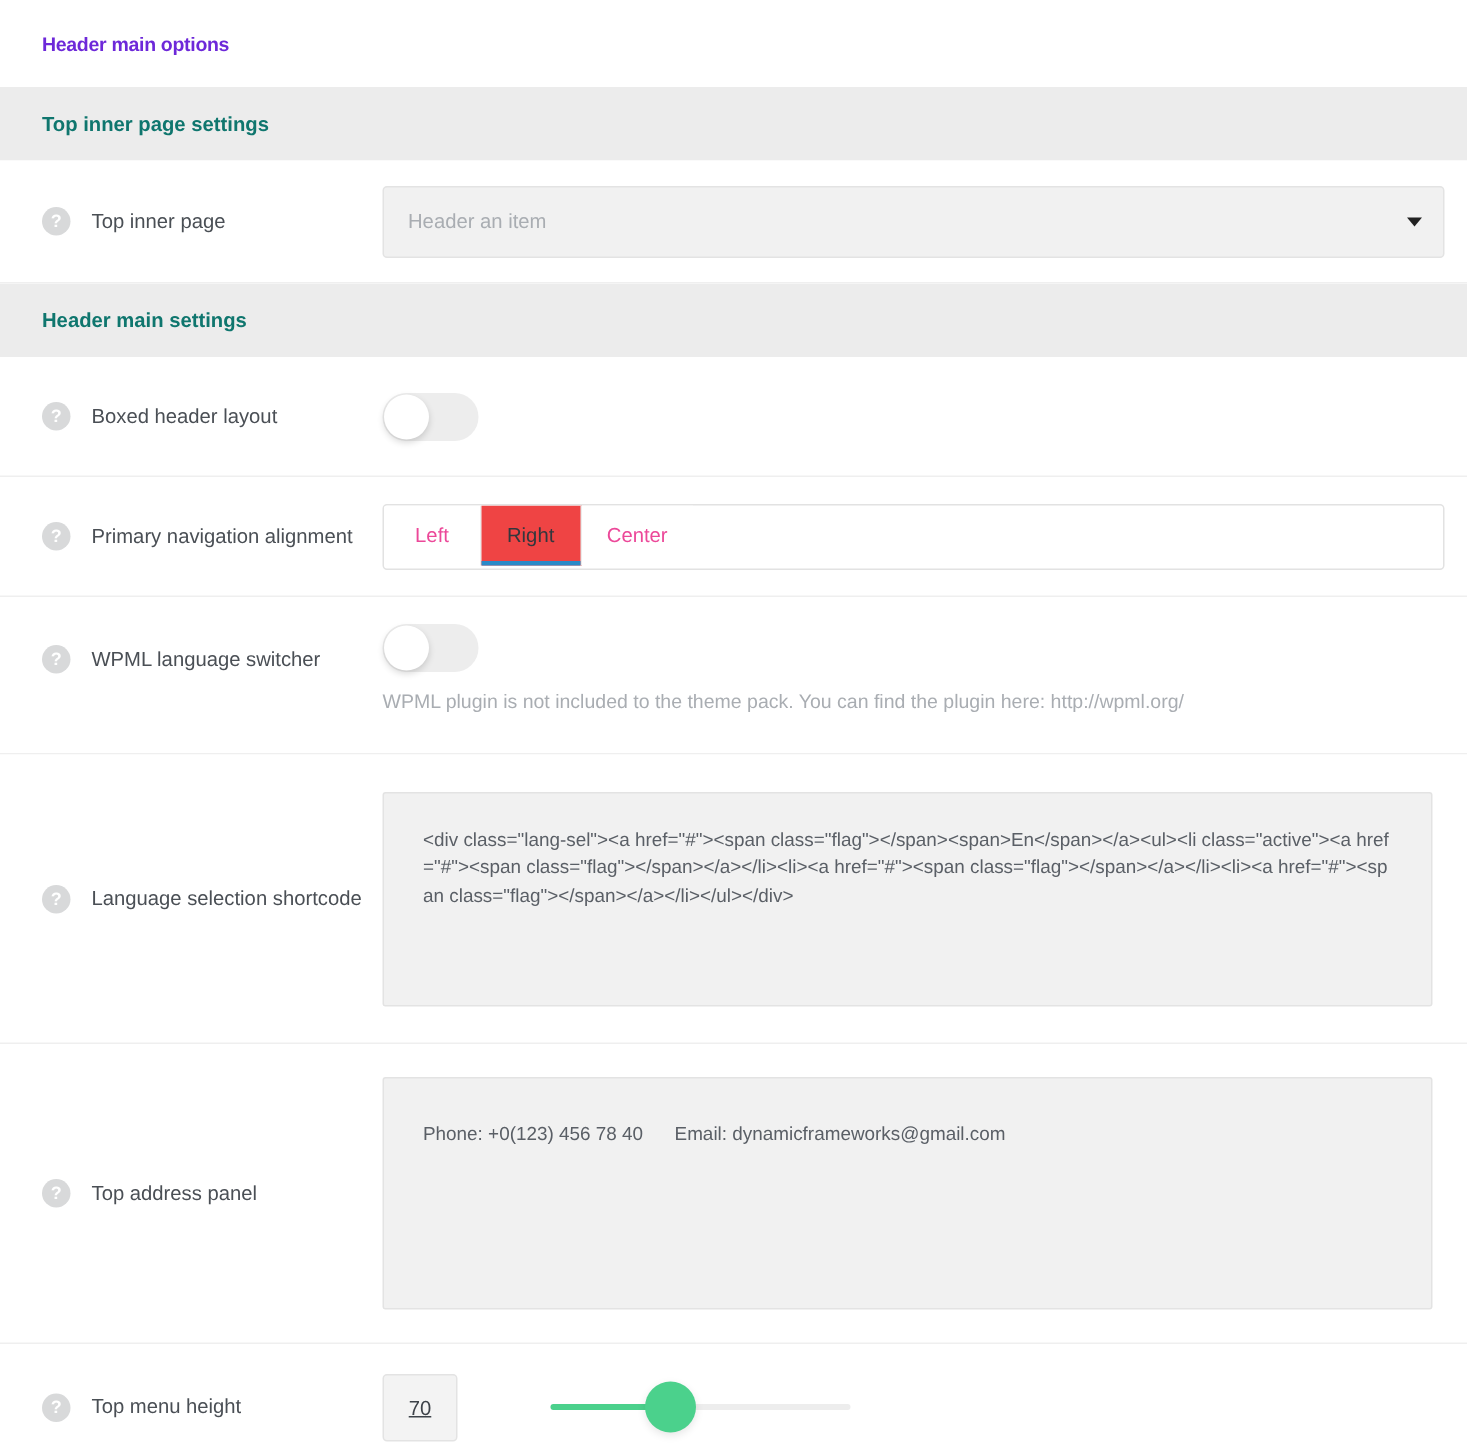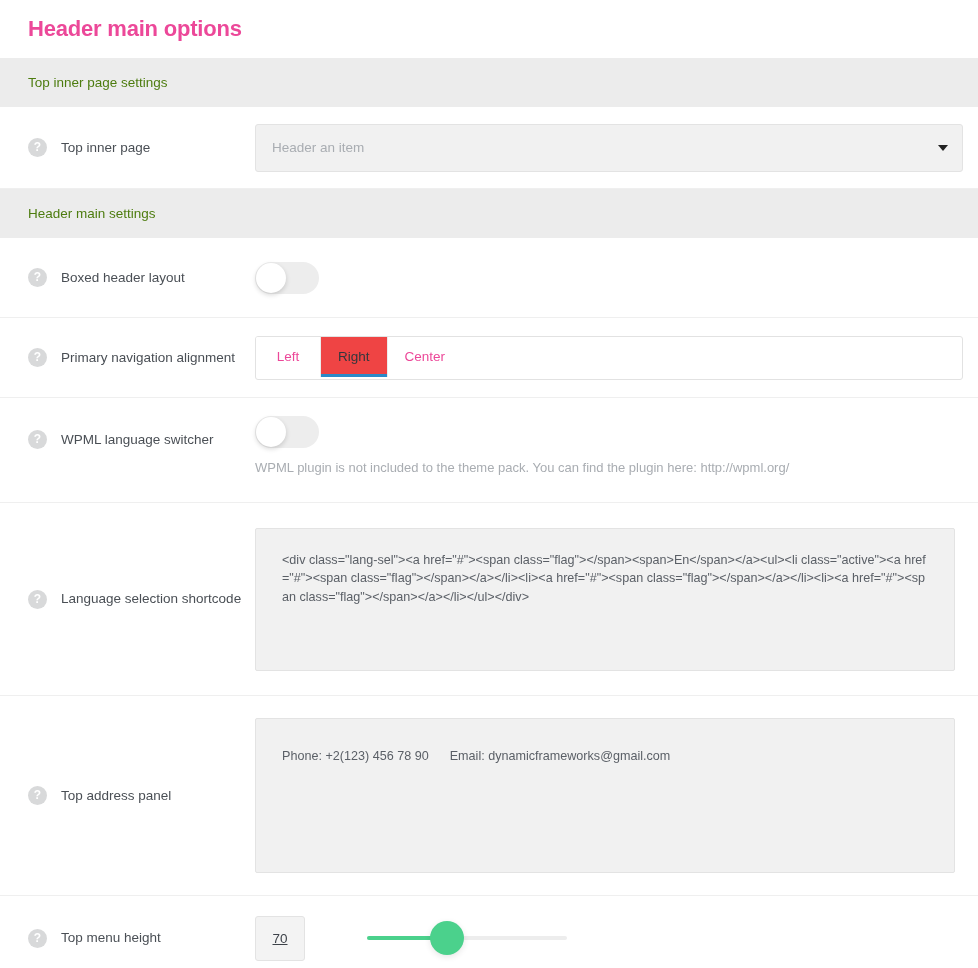--- a/index.html
+++ b/index.html
@@ -20,39 +20,39 @@
   
   .page-title-bar {
     height: 58px;
     display: flex;
     align-items: center;
     padding: 0 0 0 28px;
     background: #ffffff;
     box-sizing: border-box;
   }
   .page-title {
-    font-size: 22px;
+    font-size: 13px;
     font-weight: bold;
-    color: #ec4899;
+    color: #6d28d9;
     letter-spacing: -0.2px;
   }
 
   
   .section-head {
     background: #ececec;
     height: 49px;
     display: flex;
     align-items: center;
     padding-left: 28px;
     box-sizing: border-box;
   }
   .section-head-text {
     font-size: 13.5px;
-    font-weight: normal;
-    color: #4d7c0f;
+    font-weight: bold;
+    color: #0f766e;
   }
 
   
   .row {
     display: flex;
     align-items: center;
     border-bottom: 1px solid #efefef;
     box-sizing: border-box;
     background: #fff;
     position: relative;
@@ -350,21 +350,21 @@
       </div>
     </div>
   </div>
 
   <div class="row row-address">
     <div class="row-label">
       <div class="help-icon">?</div>
       <div class="label-text">Top address panel</div>
     </div>
     <div class="row-field">
-      <div class="textarea address">Phone: +2(123) 456 78 90      Email: dynamicframeworks@gmail.com</div>
+      <div class="textarea address">Phone: +0(123) 456 78 40      Email: dynamicframeworks@gmail.com</div>
       <div style="position:relative;width:700px;">
         <div class="resizer" style="position:absolute;right:2px;bottom:4px;"></div>
       </div>
     </div>
   </div>
 
   <div class="row row-slider no-border">
     <div class="row-label">
       <div class="help-icon">?</div>
       <div class="label-text">Top menu height</div>

